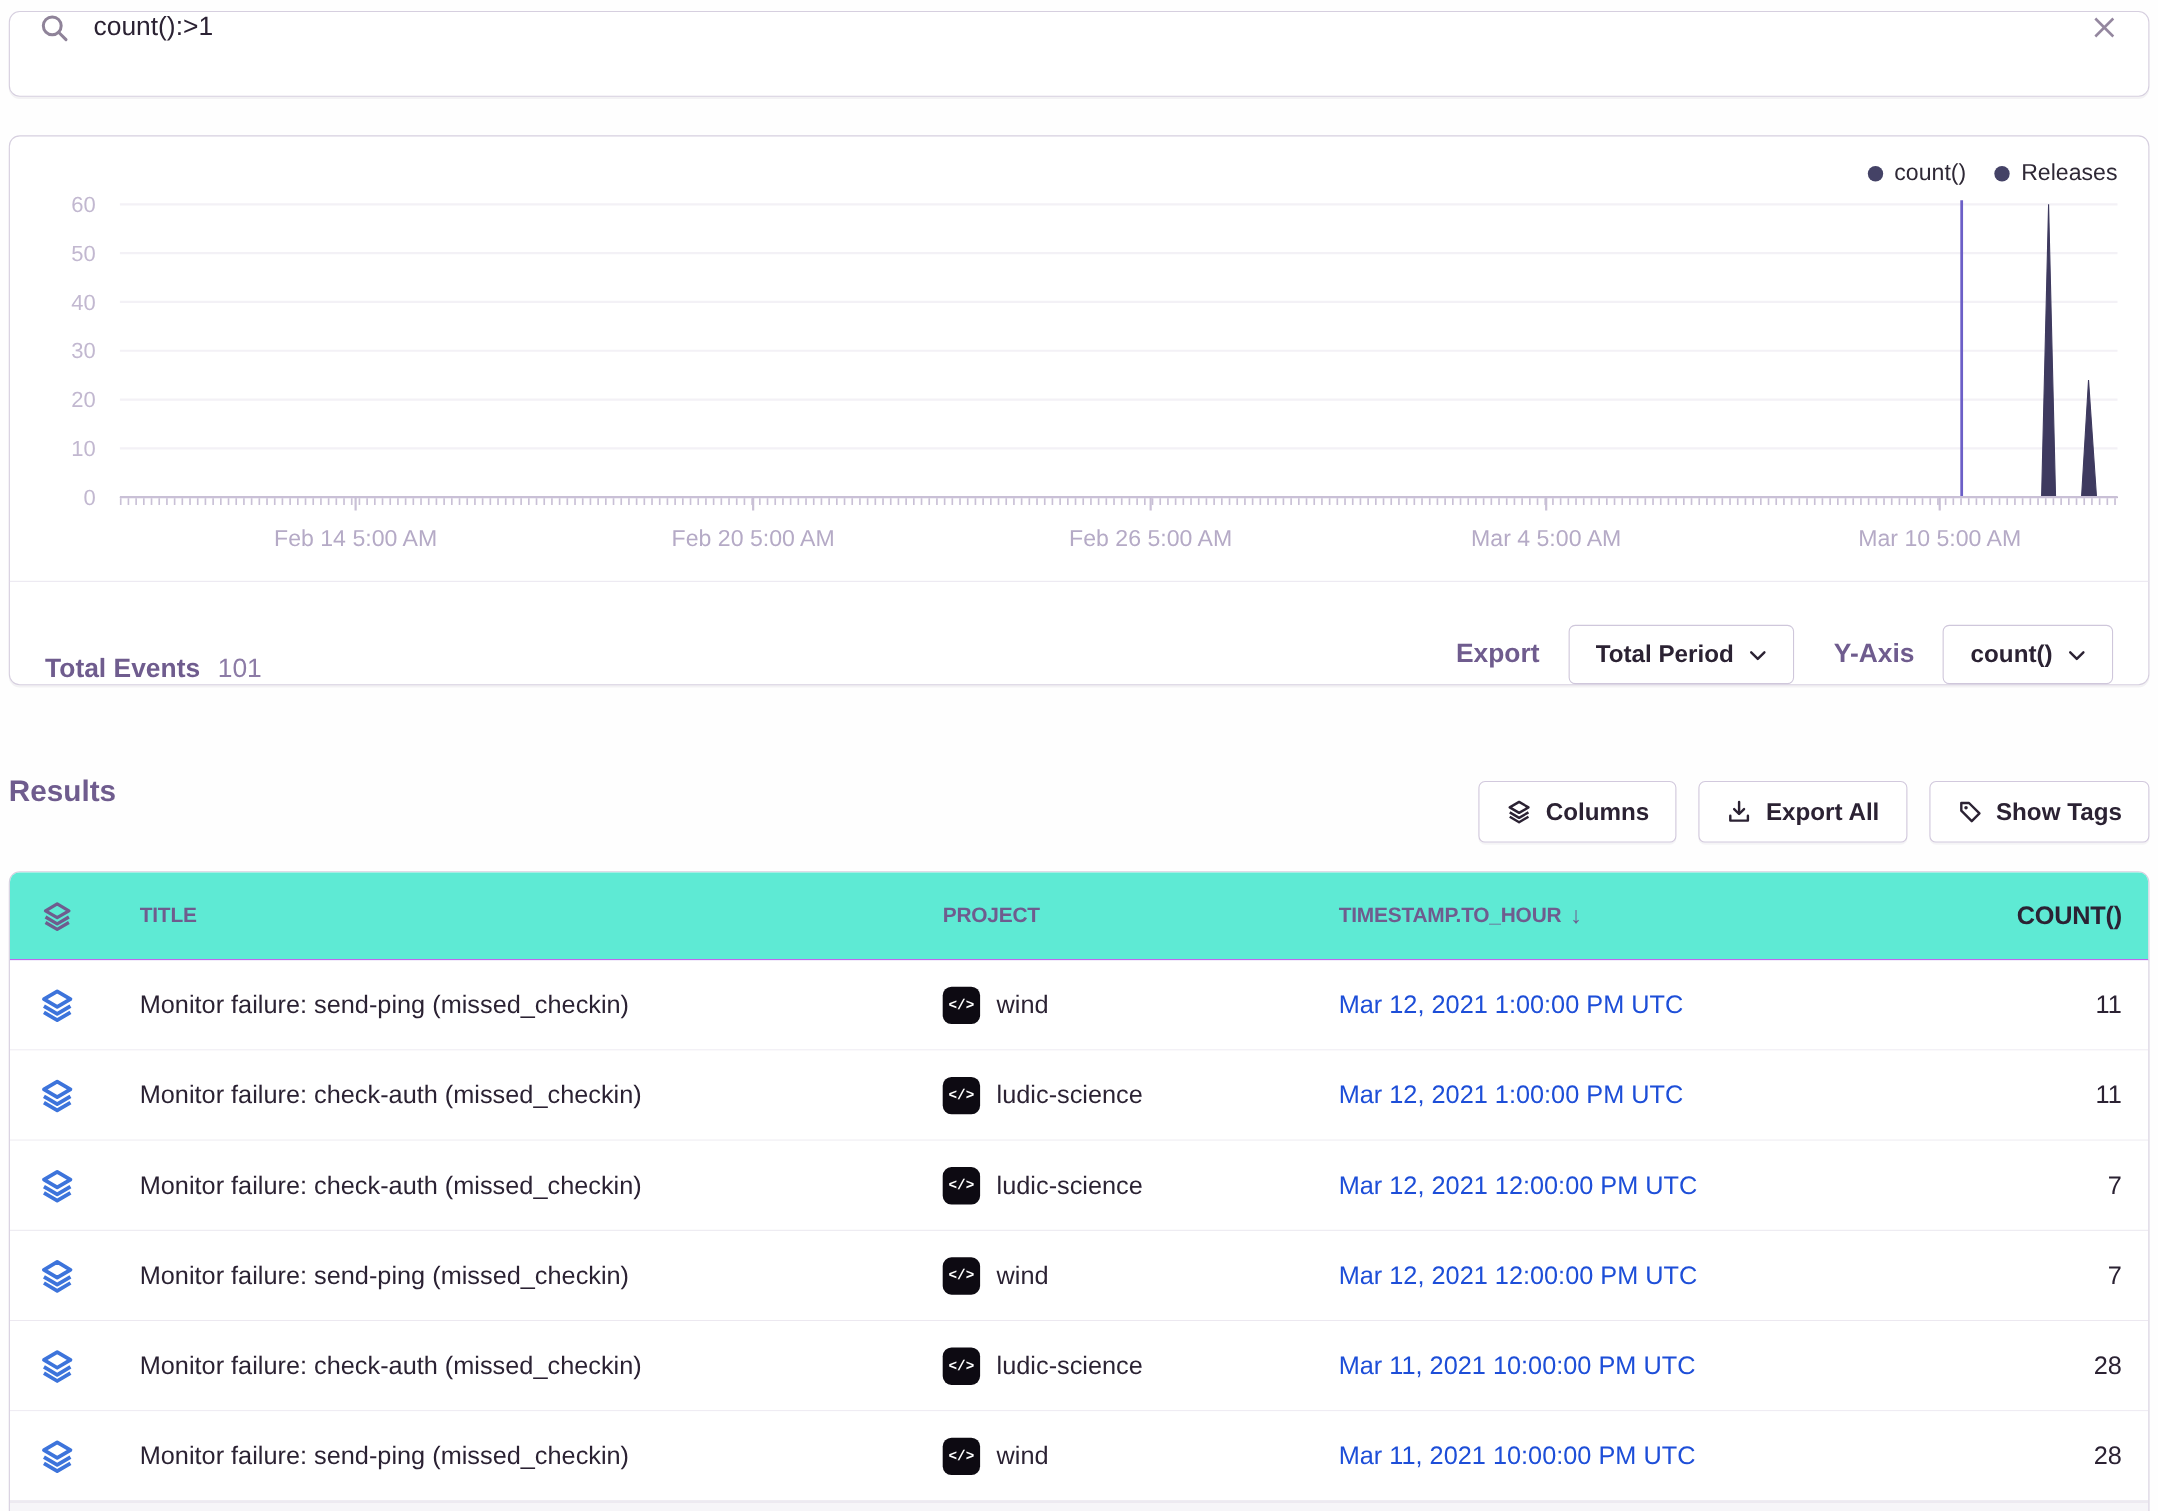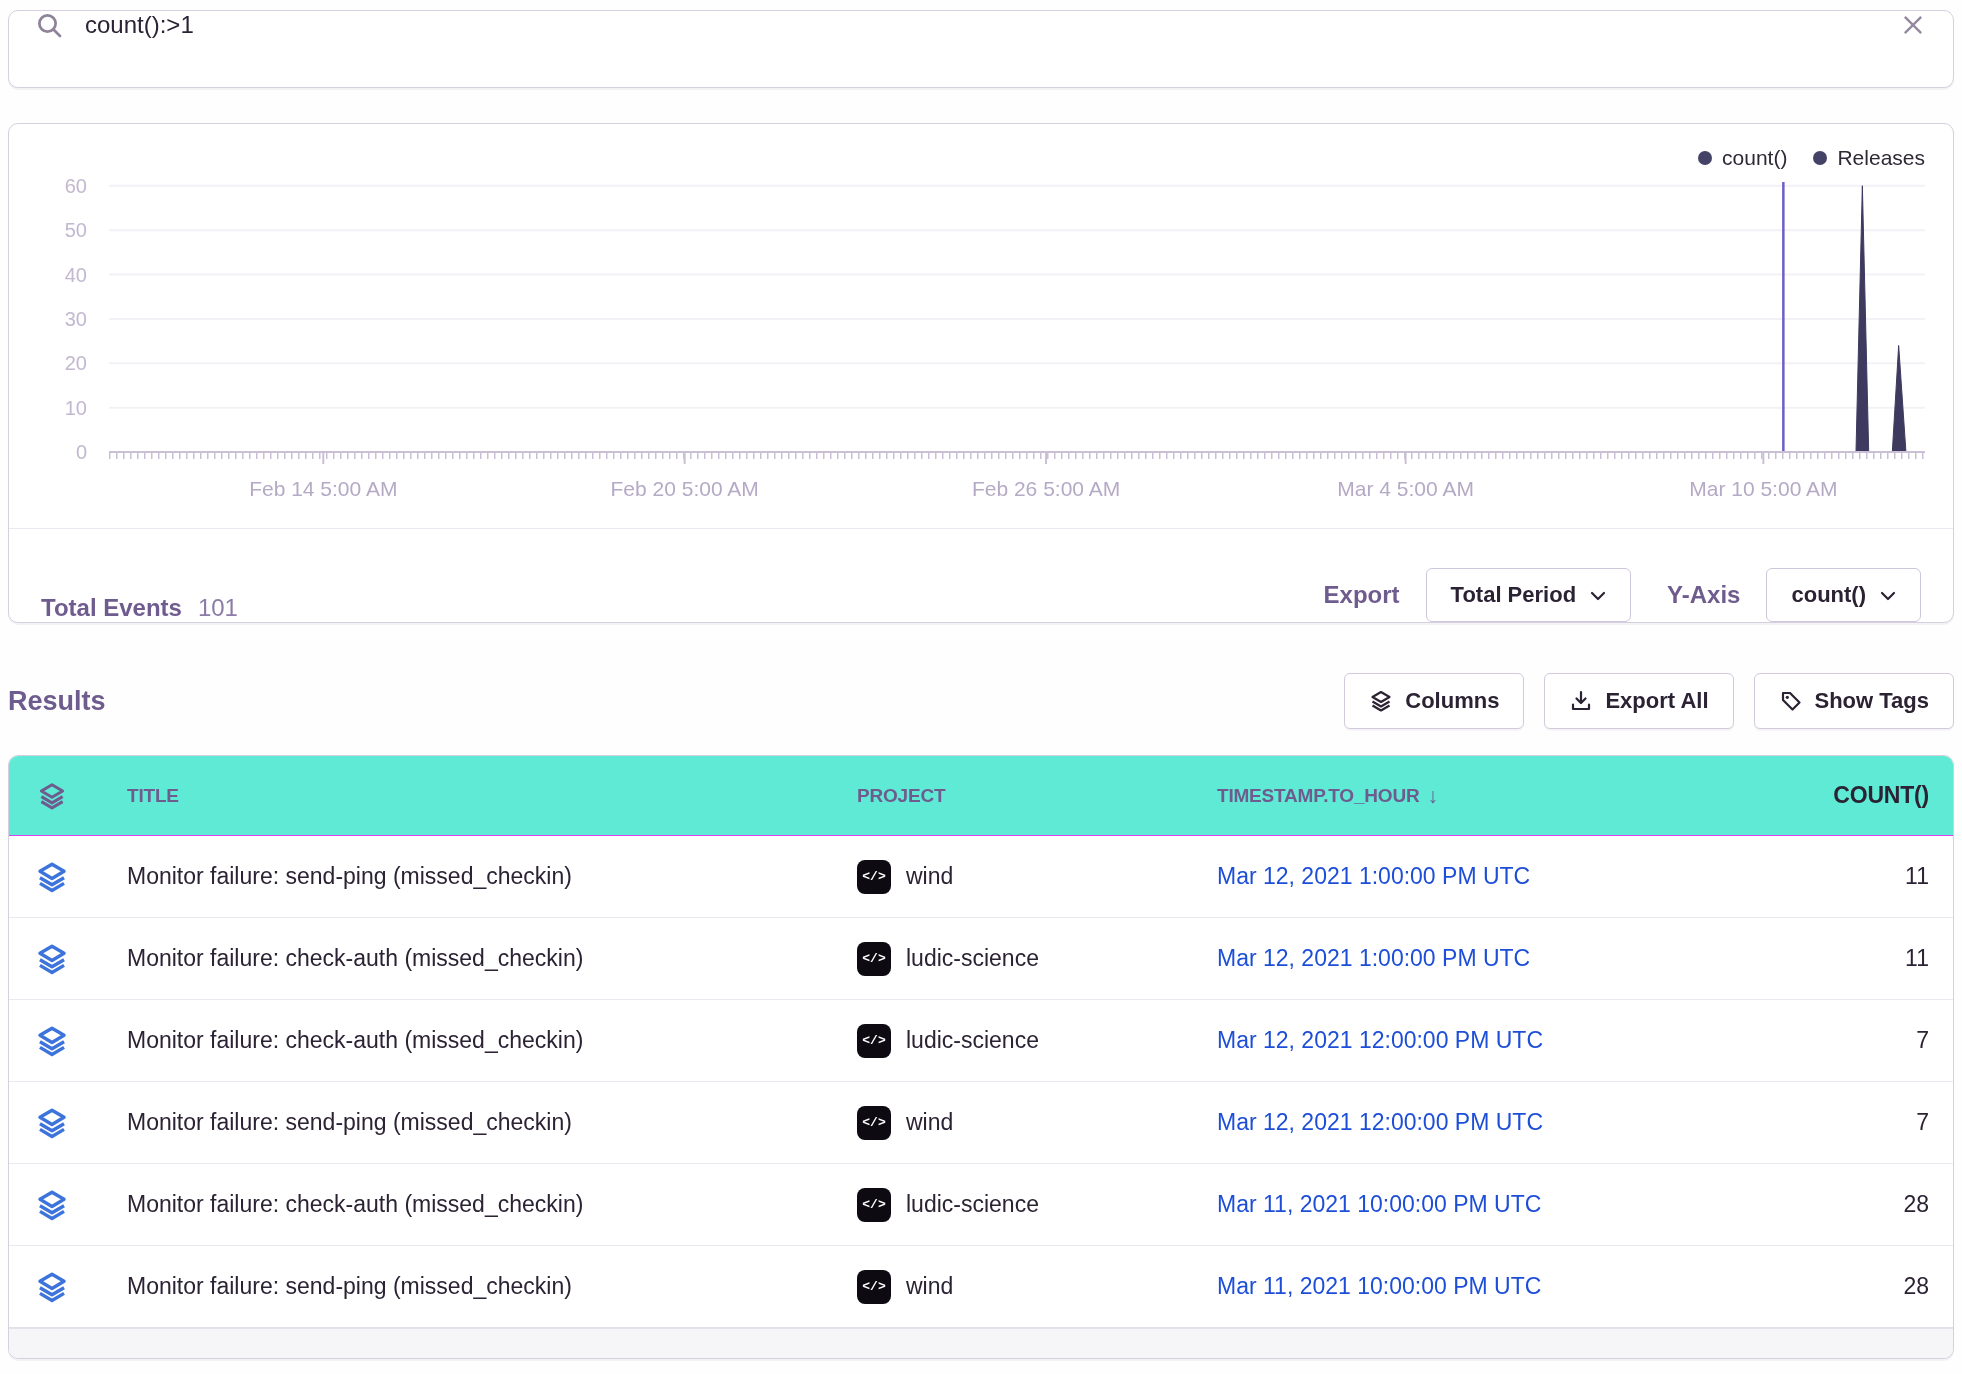--- a/index.html
+++ b/index.html
@@ -68,20 +68,21 @@
   }
   .results-title { font-size:27px; font-weight:700; color:#6F5C8E; }
   .results-actions { display:flex; gap:20px; }
   .action-btn {
     display:flex; align-items:center; gap:12px;
     background:#fff; border:1px solid #D2C9DD; border-radius:6px;
     height:56px; padding:0 24px;
     font-size:22px; font-weight:700; color:#2B2233;
     cursor:pointer;
     box-shadow:0 2px 0 rgba(37,11,54,0.04);
+    margin-top:37px;
   }
 
   
   .table-panel { margin-top:26px; overflow:hidden; }
   .trow, .thead {
     display:grid;
     grid-template-columns:86px 762px 360px 1fr 178px;
     align-items:center;
   }
   .thead {

